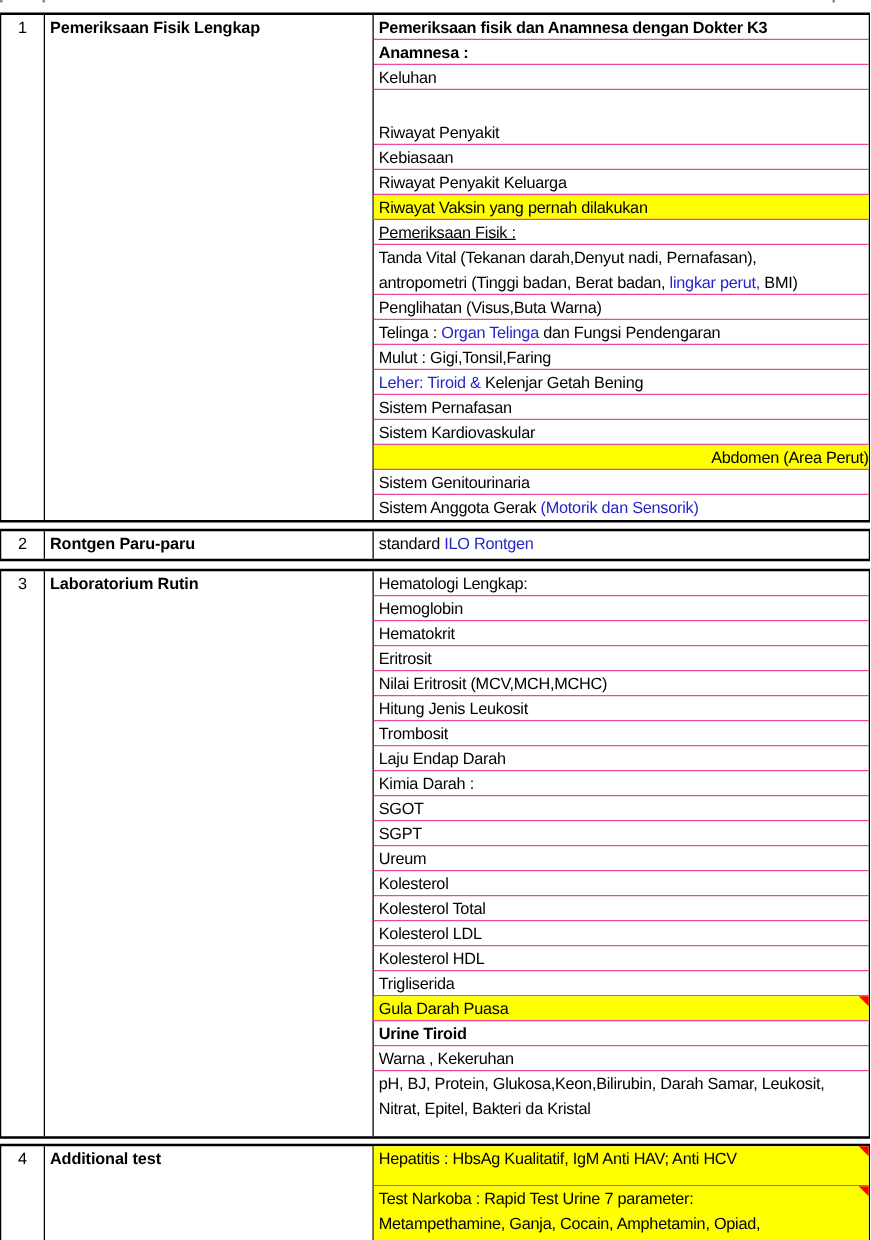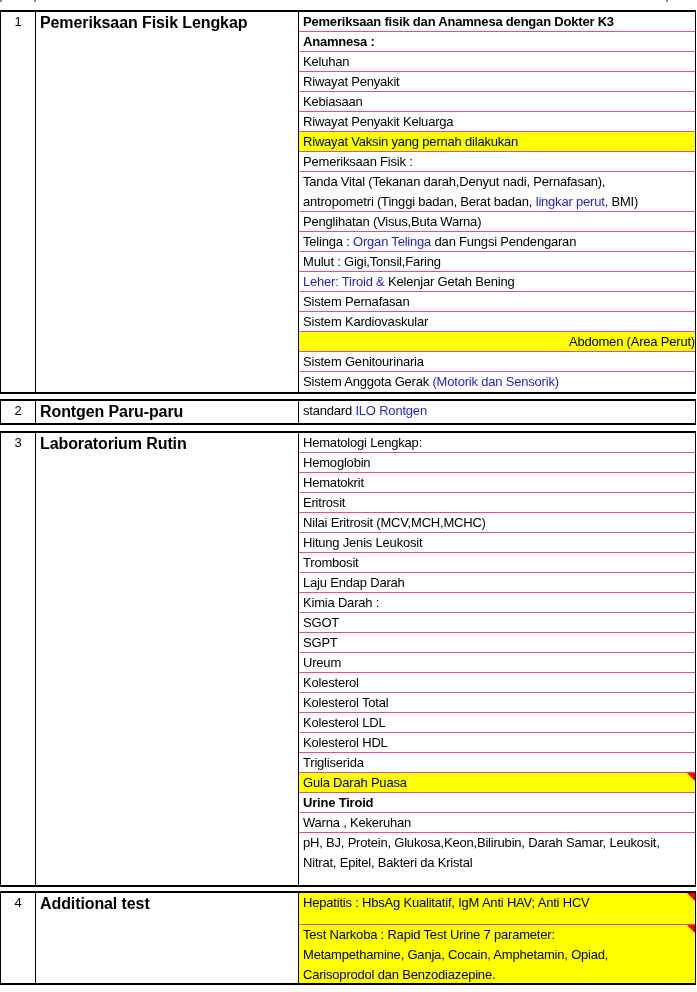--- a/index.html
+++ b/index.html
@@ -5,21 +5,21 @@
   html,body{margin:0;padding:0;background:#fff;}
   body{width:697px;height:992px;font-family:"Liberation Sans",sans-serif;color:#000;}
   .canvas{position:relative;width:697px;height:992px;background:#fff;overflow:hidden;}
   .tick{position:absolute;top:0;width:2px;height:2px;background:#888;}
   .stage{position:absolute;top:10px;left:0;width:696px;}
   .section{display:flex;box-sizing:border-box;border:1px solid #000;border-top-width:2px;border-bottom-width:2px;background:#fff;}
   .section.mb5{margin-bottom:5px;}
   .section.mb6{margin-bottom:6px;}
   .section.mb4{margin-bottom:4px;}
   .col-num{width:35px;flex:0 0 35px;border-right:1px solid #000;text-align:center;font-size:13px;padding-top:2px;box-sizing:border-box;}
-  .col-cat{width:263px;flex:0 0 263px;border-right:1px solid #000;font-weight:bold;font-size:16px;letter-spacing:-0.1px;padding:2px 2px 0 4px;box-sizing:border-box;}
+  .col-cat{width:263px;flex:0 0 263px;border-right:1px solid #000;font-weight:bold;font-size:13px;letter-spacing:-0.1px;padding:2px 2px 0 4px;box-sizing:border-box;}
   .col-det{flex:1 1 auto;min-width:0;}
   .row{position:relative;box-sizing:border-box;border-bottom:1px solid #ec4899;padding:0 0 0 4px;font-size:13px;letter-spacing:-0.2px;white-space:nowrap;}
   .row:last-child{border-bottom:none;}
   .row.hl{background:#FFFF00;}
   .row.bold{font-weight:bold;}
   .line{height:20px;line-height:19px;}
   .link{color:#2525CD;}
   .comment{position:absolute;top:0;right:0;width:0;height:0;border-top:8px solid #FF0000;border-left:8px solid transparent;}
 </style>
 </head>
@@ -36,33 +36,33 @@
         <div class="col-det">
           <div class="row bold" style="height: 20px;">
             <div class="line"><span>Pemeriksaan fisik dan Anamnesa dengan Dokter K3</span></div>
           </div>
           <div class="row bold" style="height: 20px;">
             <div class="line"><span>Anamnesa :</span></div>
           </div>
           <div class="row" style="height: 20px;">
             <div class="line"><span>Keluhan</span></div>
           </div>
-          <div class="row" style="height: 20px;">
+          <div class="row" style="height: 20px; margin-top: 24px;">
             <div class="line"><span>Riwayat Penyakit</span></div>
           </div>
           <div class="row" style="height: 20px;">
             <div class="line"><span>Kebiasaan</span></div>
           </div>
           <div class="row" style="height: 20px;">
             <div class="line"><span>Riwayat Penyakit Keluarga</span></div>
           </div>
           <div class="row hl" style="height: 20px;">
             <div class="line"><span>Riwayat Vaksin yang pernah dilakukan</span></div>
           </div>
-          <div class="row" style="height: 20px;">
+          <div class="row" style="height: 20px; text-decoration: underline;">
             <div class="line"><span>Pemeriksaan Fisik :</span></div>
           </div>
           <div class="row" style="height: 40px;">
             <div class="line"><span>Tanda Vital (Tekanan darah,Denyut nadi, Pernafasan),</span></div>
             <div class="line"><span>antropometri (Tinggi badan, Berat badan, </span><span class="link">lingkar perut,</span><span> BMI)</span></div>
           </div>
           <div class="row" style="height: 20px;">
             <div class="line"><span>Penglihatan (Visus,Buta Warna)</span></div>
           </div>
           <div class="row" style="height: 20px;">

